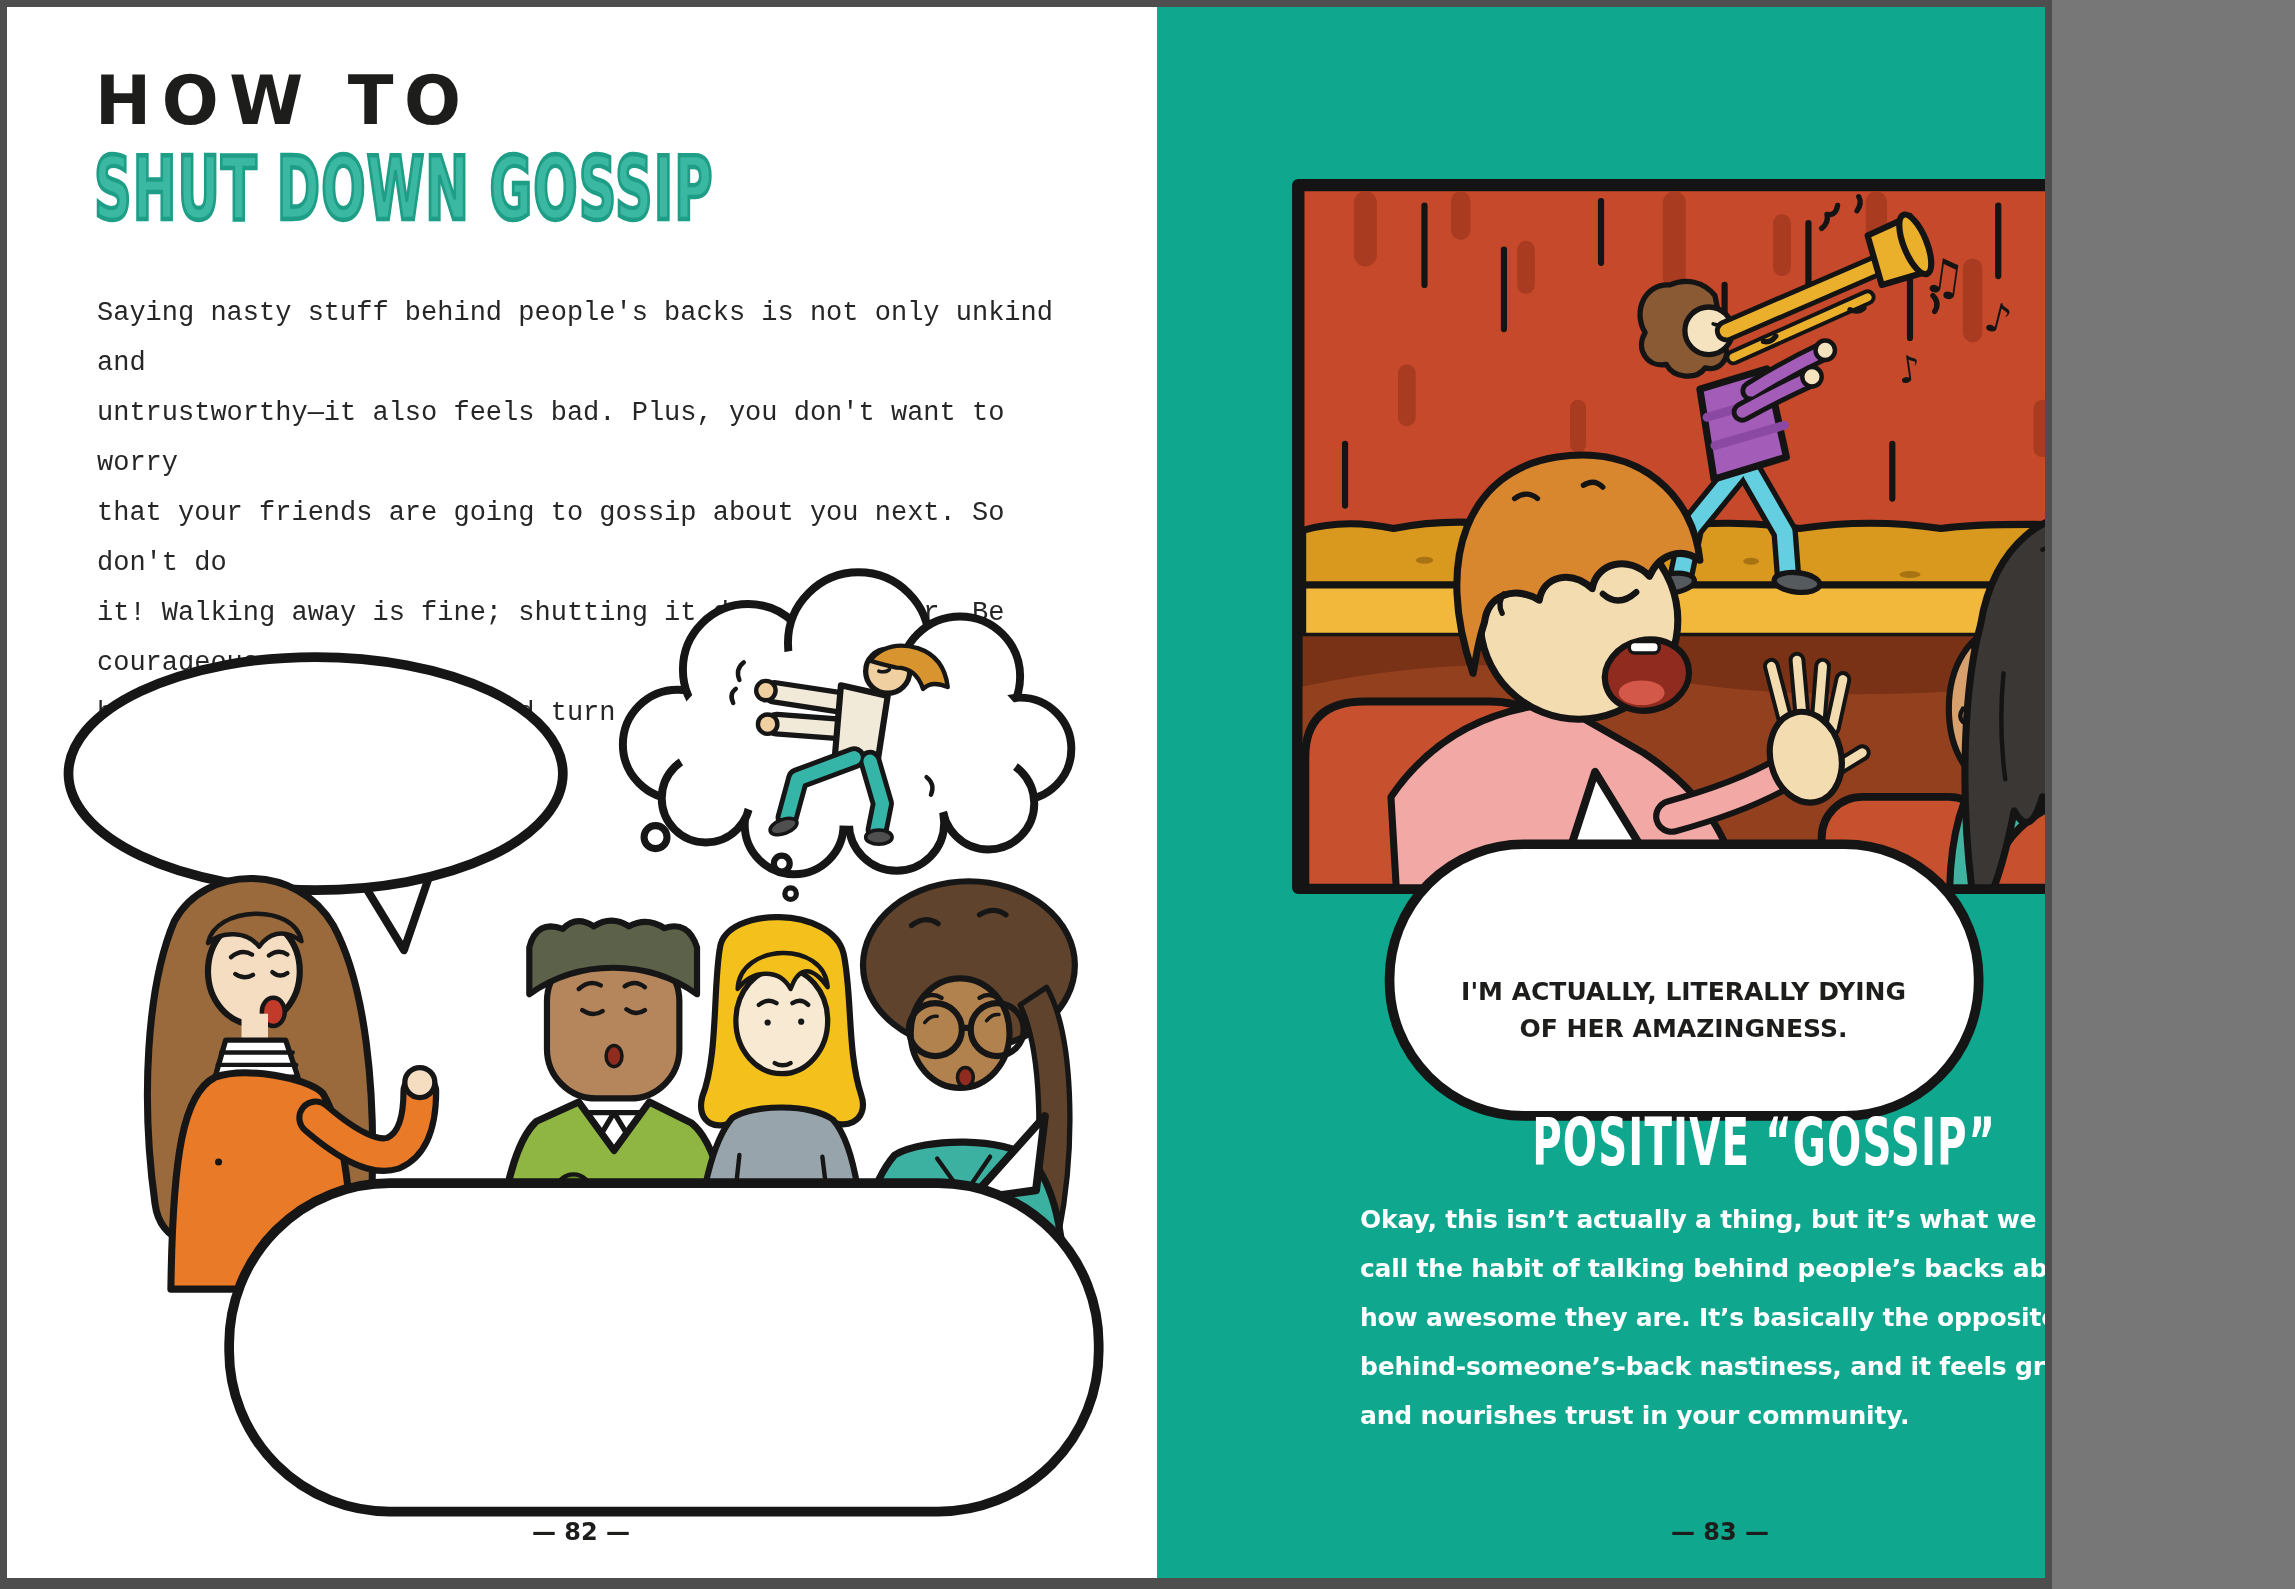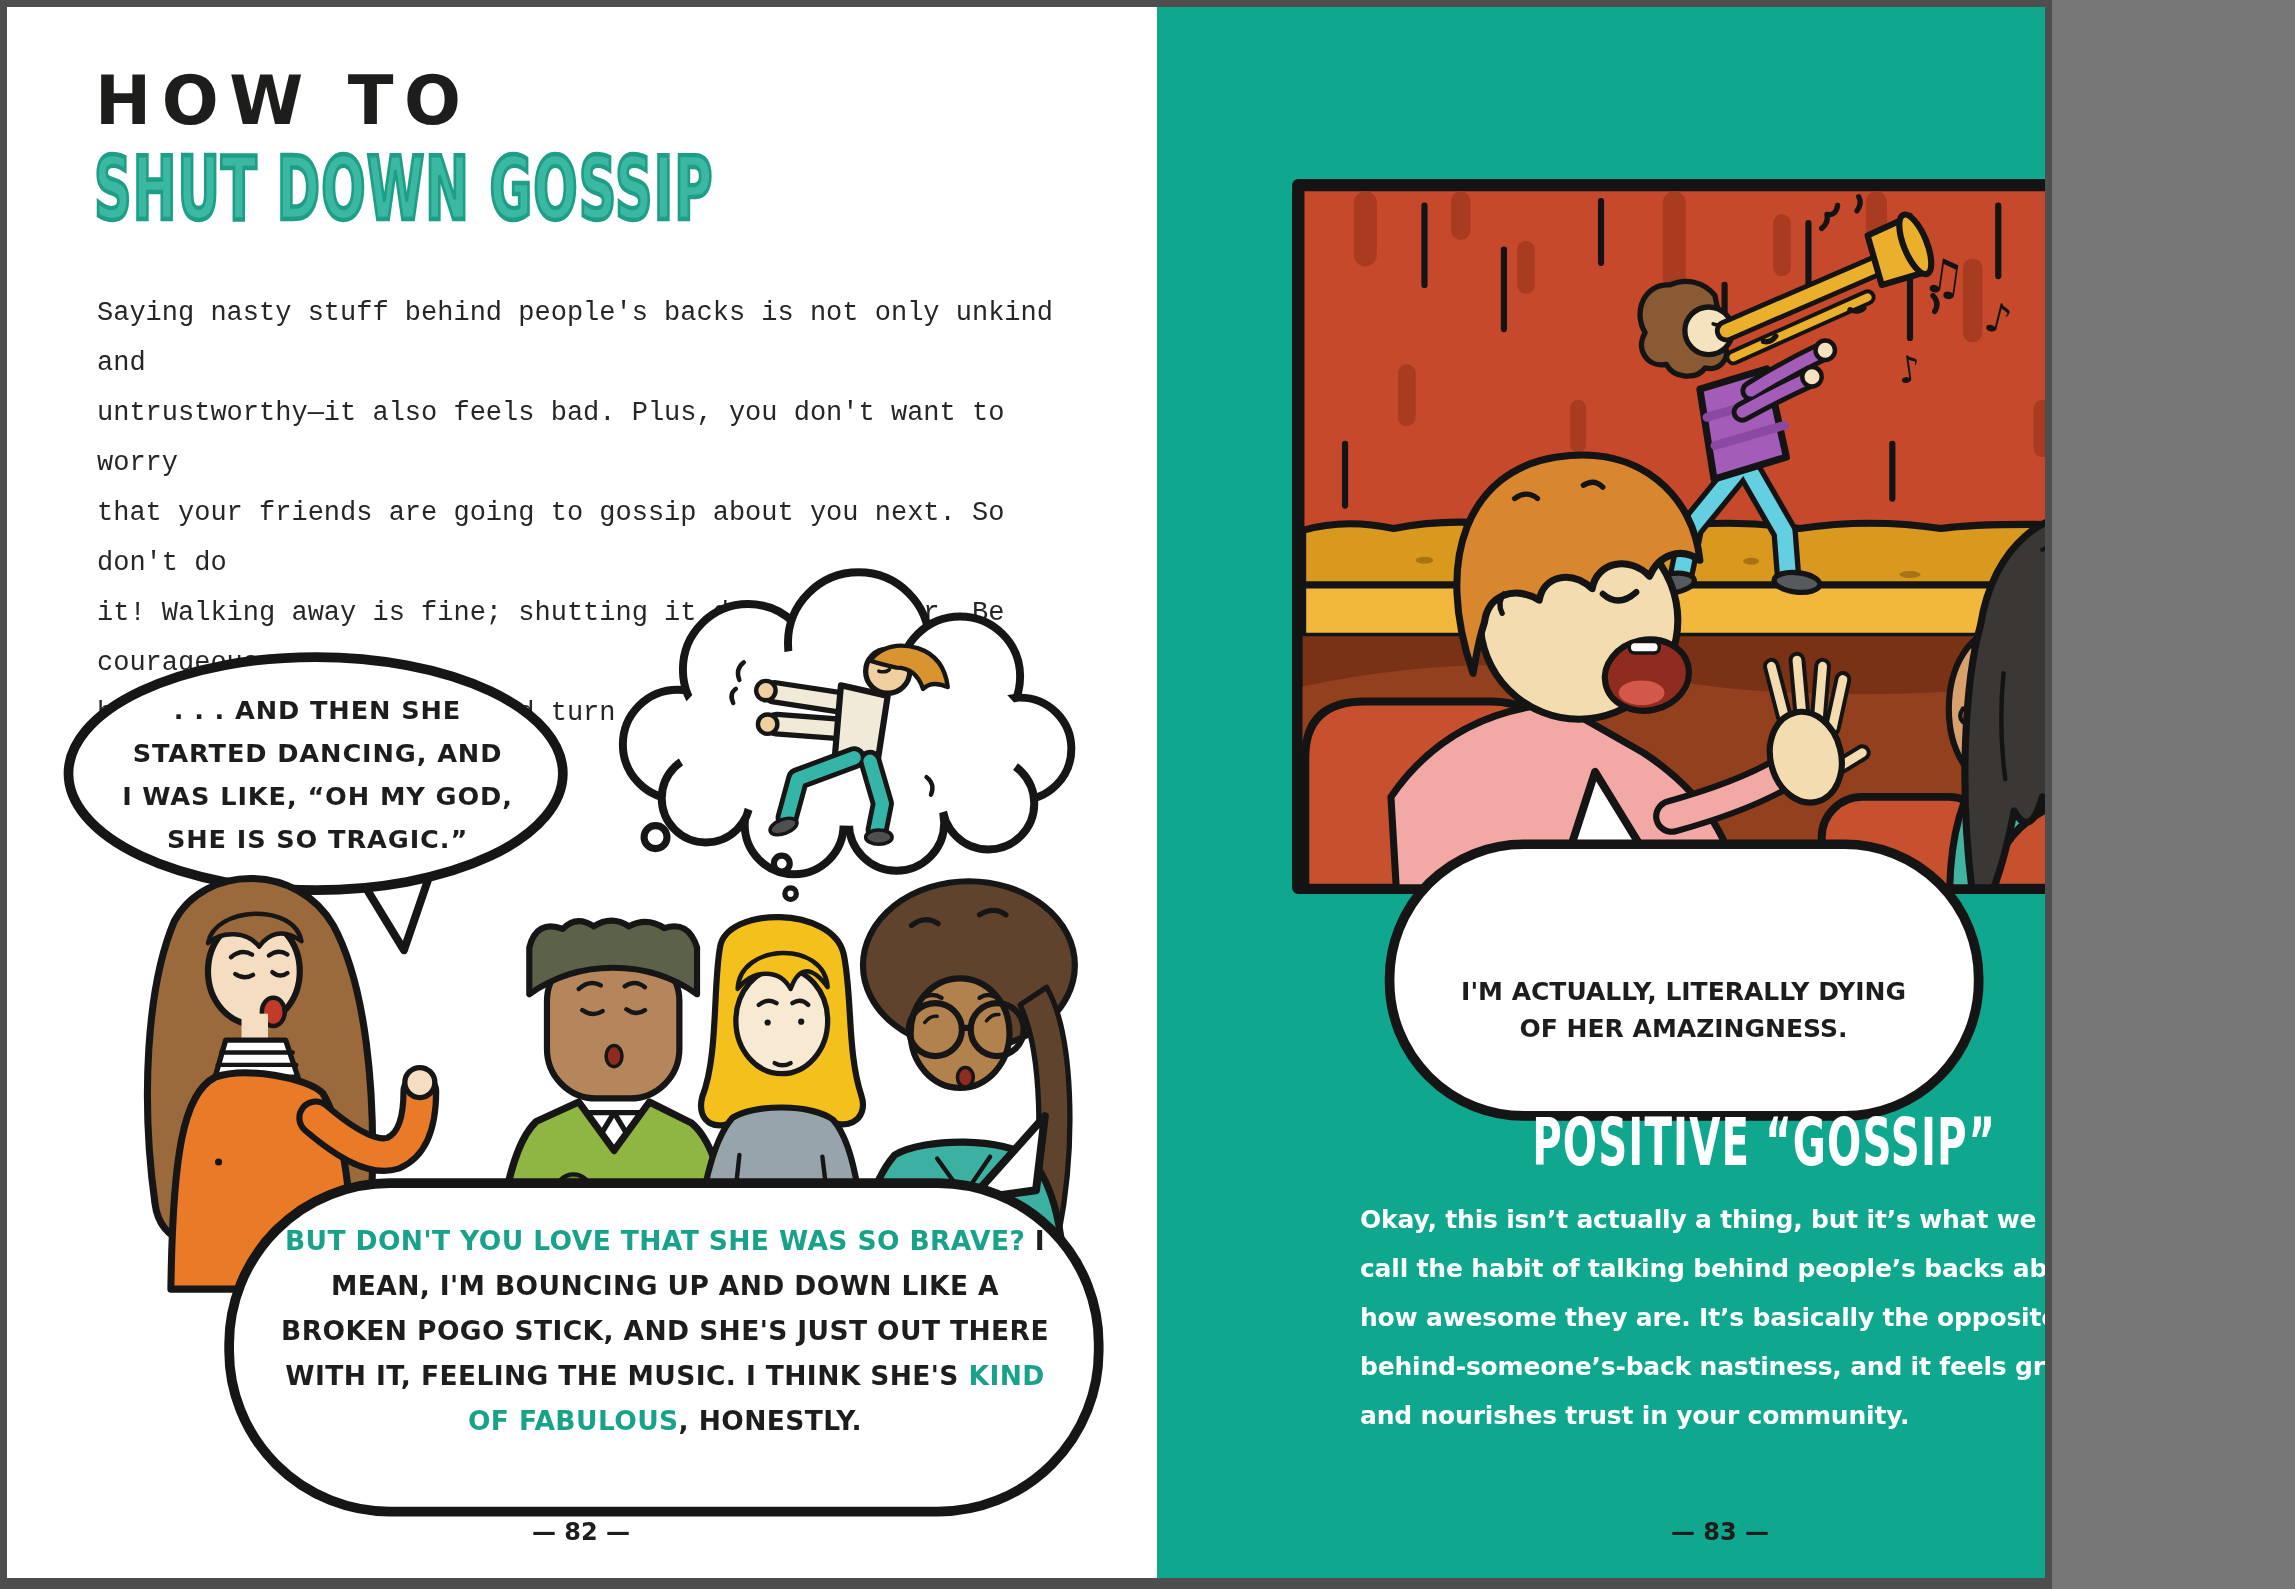--- a/index.html
+++ b/index.html
@@ -164,26 +164,21 @@
       <circle cx="1044" cy="712" r="8" fill="#e8c832" stroke="#161616" stroke-width="4"></circle>
       <path d="M1045,745 q-4,24 0,48" stroke="#161616" stroke-width="5" fill="none"></path>
     </g>
 
     <g>
       <path d="M1052,710 L1126,700 L1136,616 Z" fill="#ffffff" stroke="#161616" stroke-width="9"></path>
       <rect x="212" y="692" width="985" height="372" rx="182" fill="#ffffff" stroke="#161616" stroke-width="11"></rect>
     </g>
   </svg>
 
-  <div class="abs bubble-text bubble1-text">. . . AND THEN SHE
-STARTED DANCING, AND
-I WAS LIKE, “OH MY GOD,
-SHE IS SO TRAGIC.”</div>
-
-  <div class="abs bubble-text bubble2-text"><span class="teal">BUT DON'T YOU LOVE THAT SHE WAS SO BRAVE?</span><span> I MEAN, I'M BOUNCING UP AND DOWN LIKE A BROKEN POGO STICK, AND SHE'S JUST OUT THERE WITH IT, FEELING THE MUSIC. I THINK SHE'S </span><span class="teal">KIND OF FABULOUS</span><span>, HONESTLY.</span></div>
+
 
   <div class="abs pnum pnum-left">— 82 —</div>
 
   <svg style="left:1285px;top:172px;" width="927" height="715" viewBox="0 0 1050 810">
     <rect x="7" y="7" width="1036" height="796" fill="#c5492a" stroke="#141414" stroke-width="14"></rect>
 
     <g fill="#a83b20">
       <rect x="70" y="14" width="26" height="85" rx="13"></rect>
           <rect x="180" y="14" width="22" height="55" rx="11"></rect>
       <rect x="255" y="70" width="20" height="60" rx="10"></rect>

